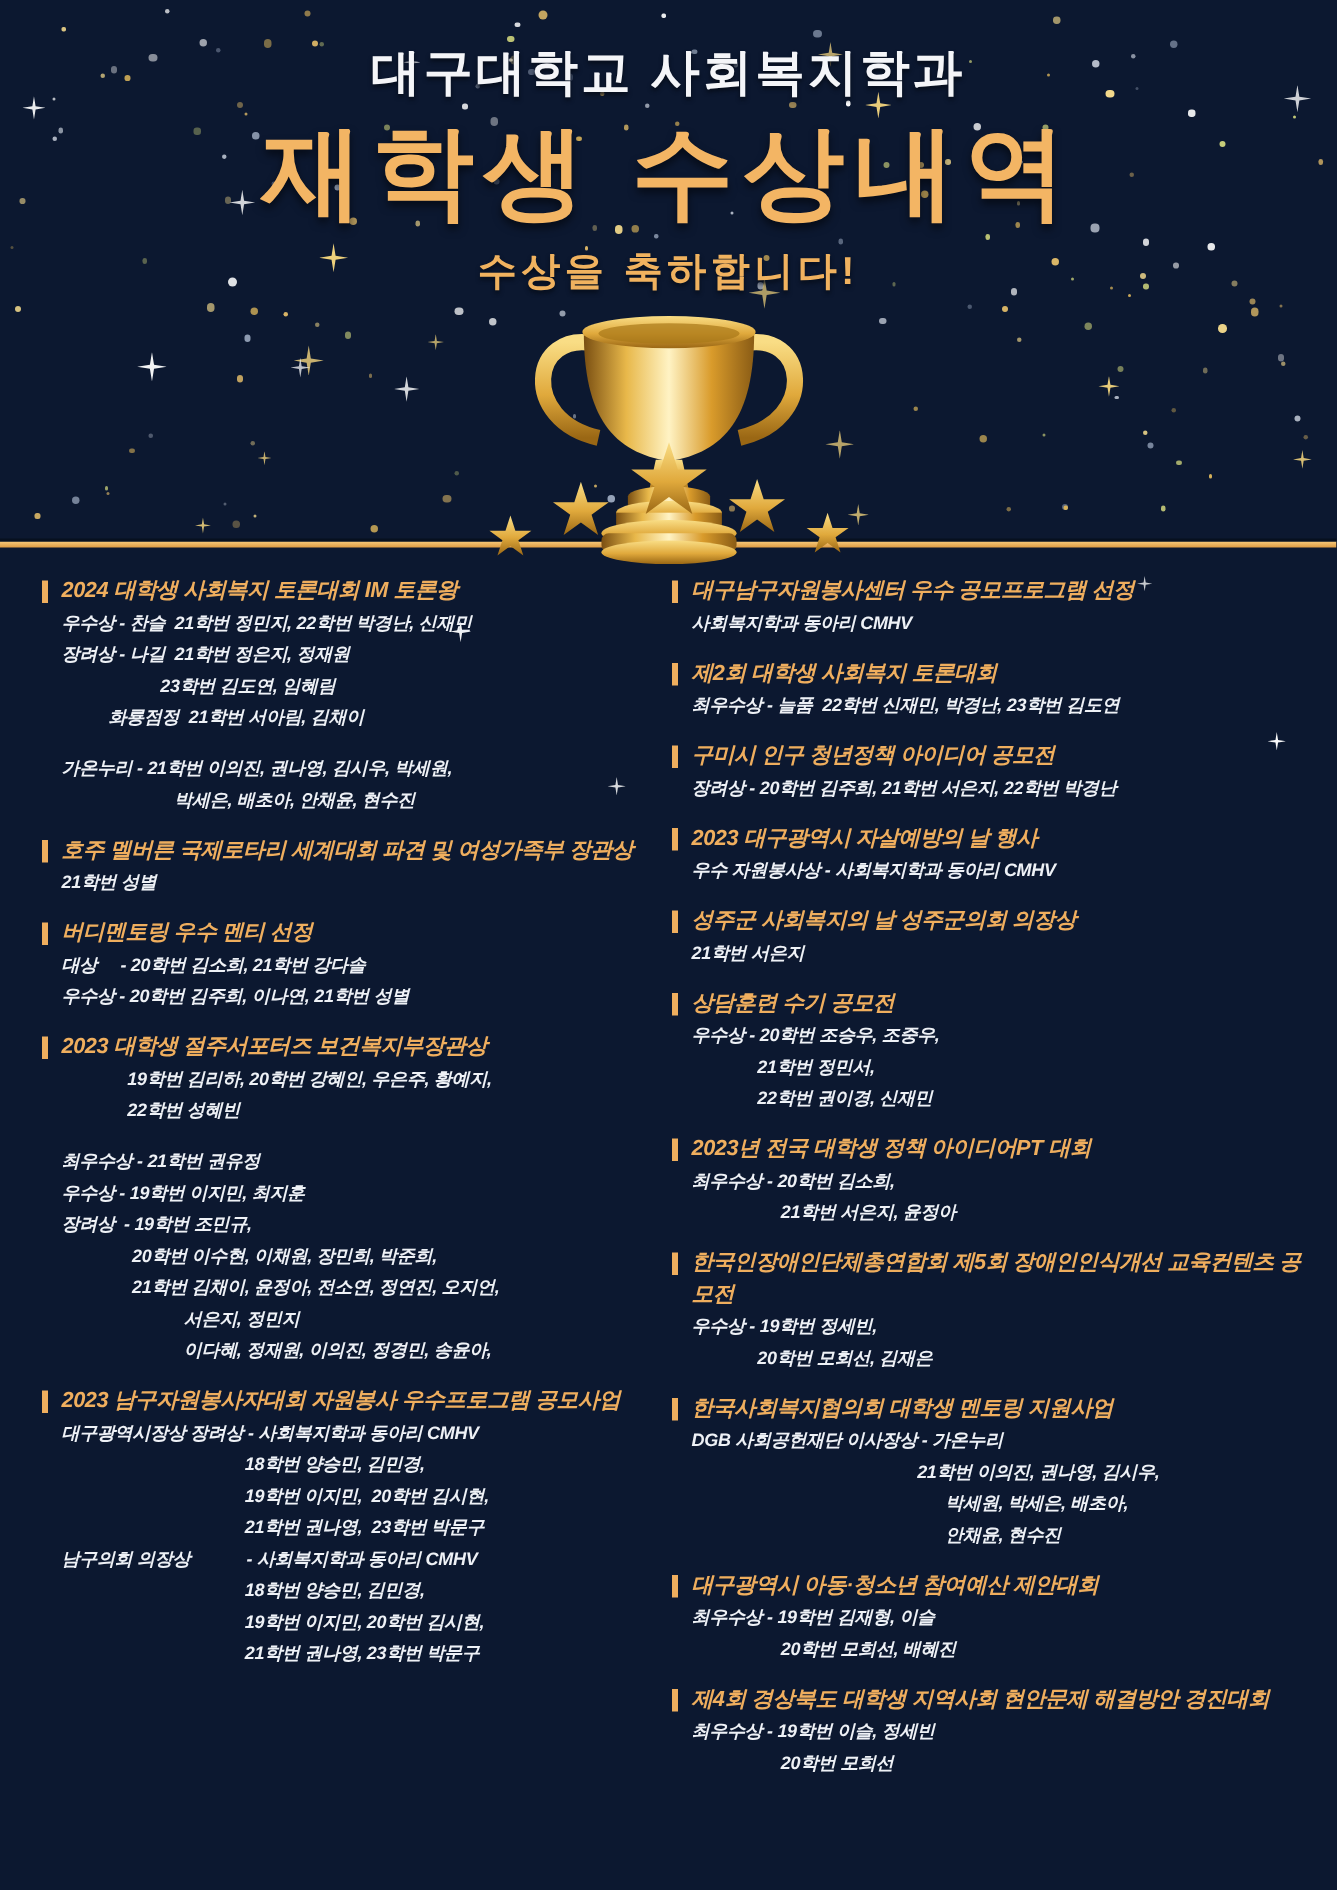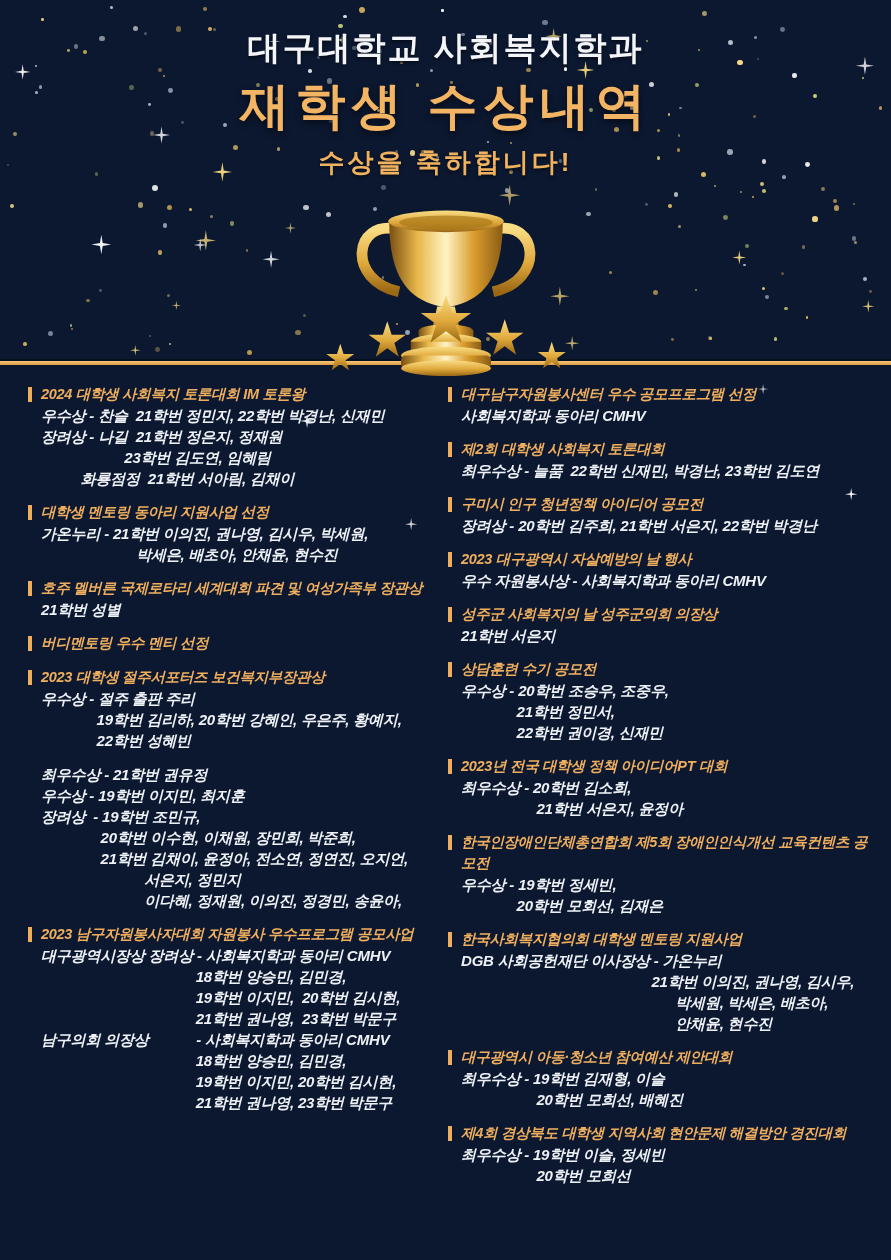--- a/index.html
+++ b/index.html
@@ -26,21 +26,21 @@
   }
 
   
   .header{position:absolute;top:26px;left:0;right:0;text-align:center;z-index:3;}
   .dept{
     color:#f4f5f8;font-size:33px;font-weight:bold;letter-spacing:2px;
     text-shadow:0 2px 3px #060d1a;
   }
   .main-title{
     margin-top:10px;
-    color:#f3b564;font-size:50px;font-weight:800;letter-spacing:6px;
+    color:#f3b564;font-size:68px;font-weight:800;letter-spacing:6px;
     text-shadow:0 3px 6px rgba(0,0,0,.55);
     line-height:1.0;
   }
   .tagline{
     margin-top:14px;
     color:#f0b25f;font-size:26px;font-weight:bold;letter-spacing:3px;
     text-shadow:0 2px 3px #060d1a;
   }
 
   
@@ -66,21 +66,21 @@
   .gold-bar{
     flex:none;width:4px;height:15px;margin:3px 9px 0 0;
     background:var(--gold);
   }
   .award-title{
     color:var(--gold);font-size:14.5px;font-weight:bold;line-height:21px;
     letter-spacing:-0.3px;white-space:pre-wrap;
   }
   .award-lines{padding-left:13px;}
   .line{
-    color:var(--white);font-size:15px;font-weight:bold;line-height:21px;
+    color:var(--white);font-size:12px;font-weight:bold;line-height:21px;
     white-space:pre;letter-spacing:-0.2px;
   }
 </style>
 </head>
 <body>
 
 <div class="poster">
 
   <div class="confetti-layer" id="confetti">
       <span class="dot" style="width: 3.04581px; height: 3.04581px; left: 86.4813px; top: 299.041px; background: rgb(217, 179, 90); opacity: 0.59;"></span>
@@ -339,24 +339,20 @@
     </div>
     <div class="award-lines">
             <div class="line">우수상 - 찬슬  21학번 정민지, 22학번 박경난, 신재민</div>
             <div class="line">장려상 - 나길  21학번 정은지, 정재원</div>
             <div class="line">                     23학번 김도연, 임혜림</div>
             <div class="line">          화룡점정  21학번 서아림, 김채이</div>
           </div>
   </section>
 
   <section class="award">
-    <div class="award-head">
-      <span class="gold-bar"></span>
-      <h2 class="award-title">대학생 멘토링 동아리 지원사업 선정</h2>
-    </div>
     <div class="award-lines">
             <div class="line">가온누리 - 21학번 이의진, 권나영, 김시우, 박세원,</div>
             <div class="line">                        박세은, 배초아, 안채윤, 현수진</div>
           </div>
   </section>
 
   <section class="award">
     <div class="award-head">
       <span class="gold-bar"></span>
       <h2 class="award-title">호주 멜버른 국제로타리 세계대회 파견 및 여성가족부 장관상</h2>
@@ -364,30 +360,33 @@
     <div class="award-lines">
             <div class="line">21학번 성별</div>
           </div>
   </section>
 
   <section class="award">
     <div class="award-head">
       <span class="gold-bar"></span>
       <h2 class="award-title">버디멘토링 우수 멘티 선정</h2>
     </div>
+    <div class="award-lines">
+            <div class="line">대상     - 20학번 김소희, 21학번 강다솔</div>
+            <div class="line">우수상 - 20학번 김주희, 이나연, 21학번 성별</div>
+          </div>
   </section>
 
 
   <section class="award">
     <div class="award-head">
       <span class="gold-bar"></span>
       <h2 class="award-title">2023 대학생 절주서포터즈 보건복지부장관상</h2>
     </div>
     <div class="award-lines">
-            <div class="line">우수상 - 절주 출판 주리</div>
             <div class="line">              19학번 김리하, 20학번 강혜인, 우은주, 황예지,</div>
             <div class="line">              22학번 성혜빈</div>
           </div>
   </section>
 
   <section class="award">
     <div class="award-lines">
             <div class="line">최우수상 - 21학번 권유정</div>
             <div class="line">우수상 - 19학번 이지민, 최지훈</div>
             <div class="line">장려상  - 19학번 조민규,</div>

